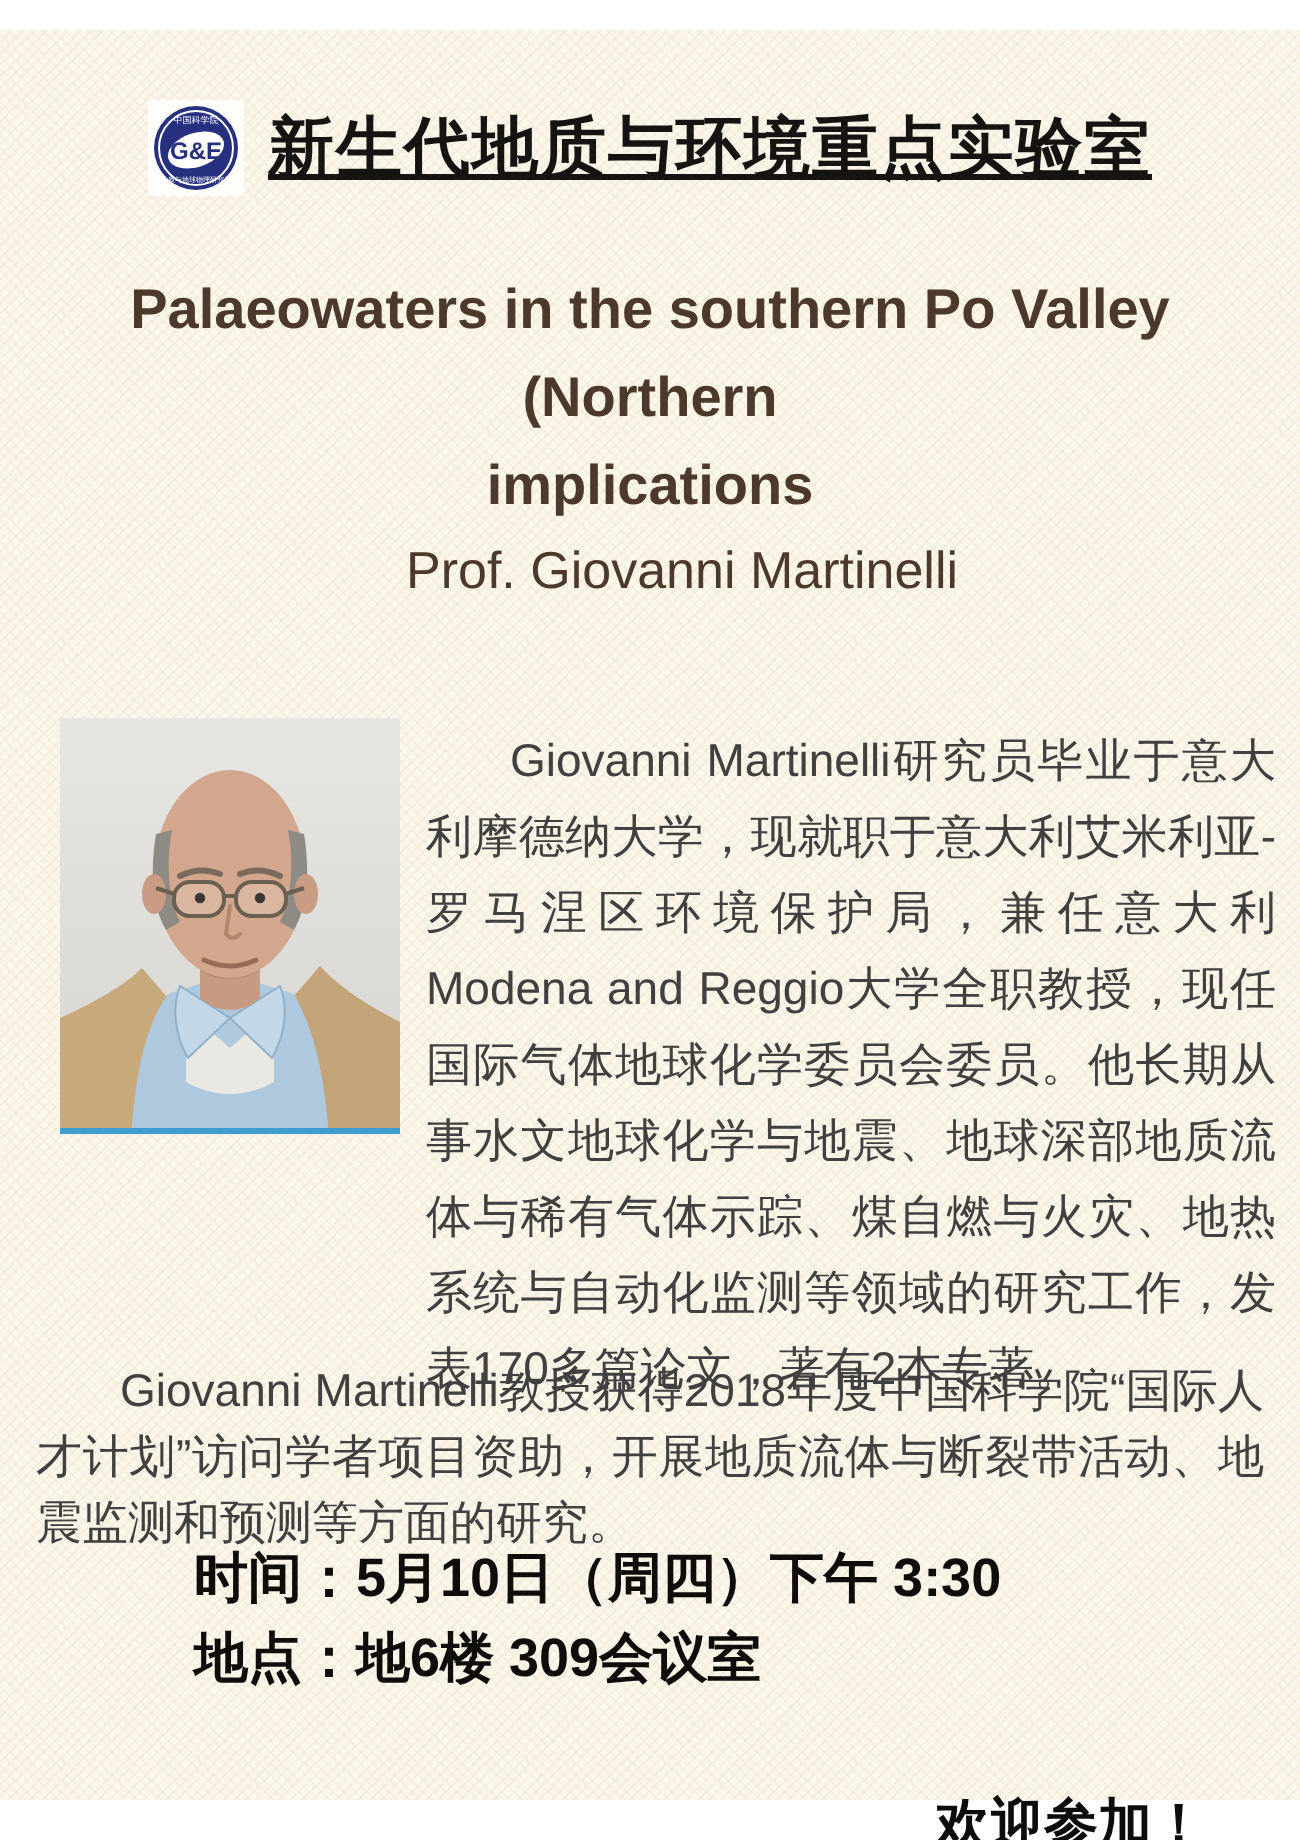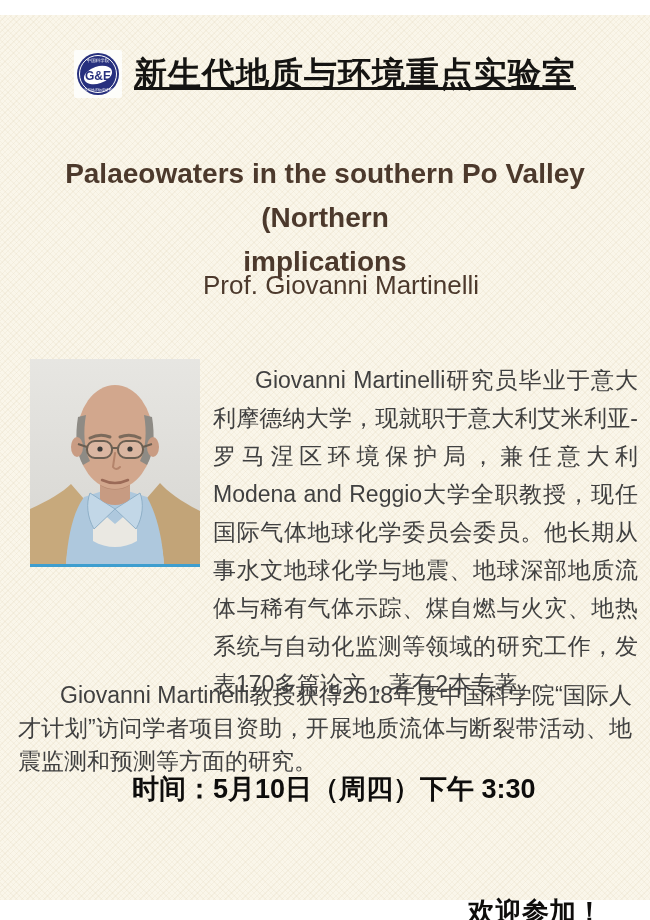--- a/index.html
+++ b/index.html
@@ -20,21 +20,21 @@
     display:flex;align-items:center;padding-left:36px;
   }
   .logo{width:48px;height:48px;flex:0 0 48px;}
   .lab-name{
     margin-left:12px;font-size:33px;font-weight:bold;color:#151412;
     letter-spacing:1px;white-space:nowrap;text-decoration:underline;
   }
   .title-block{
     position:absolute;left:0;top:133px;width:650px;
     text-align:center;color:#4c392c;font-weight:bold;
-    font-size:28px;line-height:44px;margin-top:19px;
+    font-size:28px;line-height:44px;
   }
   .speaker{
     position:absolute;left:16px;top:267px;width:650px;
     text-align:center;color:#4c392c;font-weight:normal;
     font-size:26px;line-height:36px;
   }
   .photo{
     position:absolute;left:30px;top:359px;width:170px;height:205px;
     border-bottom:3px solid #3e9ecf;background:#e0dfdb;
   }
@@ -45,21 +45,21 @@
   .para1{
     position:absolute;left:213px;top:338px;width:425px;
     line-height:38px;text-indent:42px;
   }
   .para2{
     position:absolute;left:18px;top:656px;width:614px;
     line-height:33px;text-indent:42px;
   }
   .details{
     position:absolute;left:97px;top:769px;
-    font-size:27px;font-weight:bold;color:#0e0d0c;line-height:40px;margin-left:35px;
+    font-size:27px;font-weight:bold;color:#0e0d0c;line-height:40px;
   }
   .welcome{
     position:absolute;right:47px;top:856px;
     font-size:27px;font-weight:bold;color:#0e0d0c;line-height:40px;margin-top:36px;
   }
 </style>
 </head>
 <body>
 
 <div class="poster-bg"></div>
@@ -133,15 +133,16 @@
     <path d="M72,121 Q85,127 98,121" stroke="#9b6a57" stroke-width="2.5" fill="none" stroke-linecap="round"></path>
   </svg>
 </div>
 
 <p class="para para1">Giovanni Martinelli研究员毕业于意大利摩德纳大学，现就职于意大利艾米利亚-罗马涅区环境保护局，兼任意大利Modena and Reggio大学全职教授，现任国际气体地球化学委员会委员。他长期从事水文地球化学与地震、地球深部地质流体与稀有气体示踪、煤自燃与火灾、地热系统与自动化监测等领域的研究工作，发表170多篇论文，著有2本专著。</p>
 
 <p class="para para2">Giovanni Martinelli教授获得2018年度中国科学院“国际人才计划”访问学者项目资助，开展地质流体与断裂带活动、地震监测和预测等方面的研究。</p>
 
 <div class="details">
   <div>时间：5月10日（周四）下午 3:30</div>
+  <div>地点：地6楼 309会议室</div>
 </div>
 
 <div class="welcome">欢迎参加！</div>
 
 </body></html>

